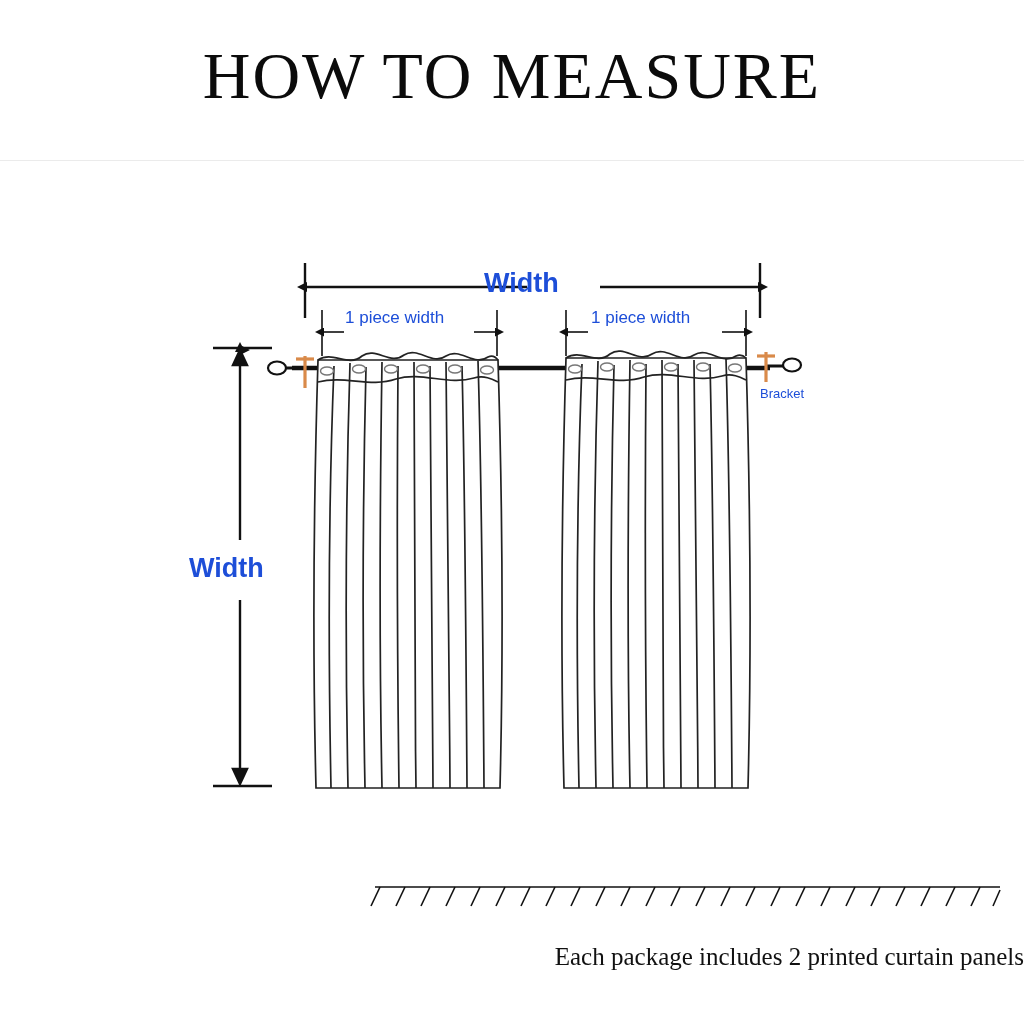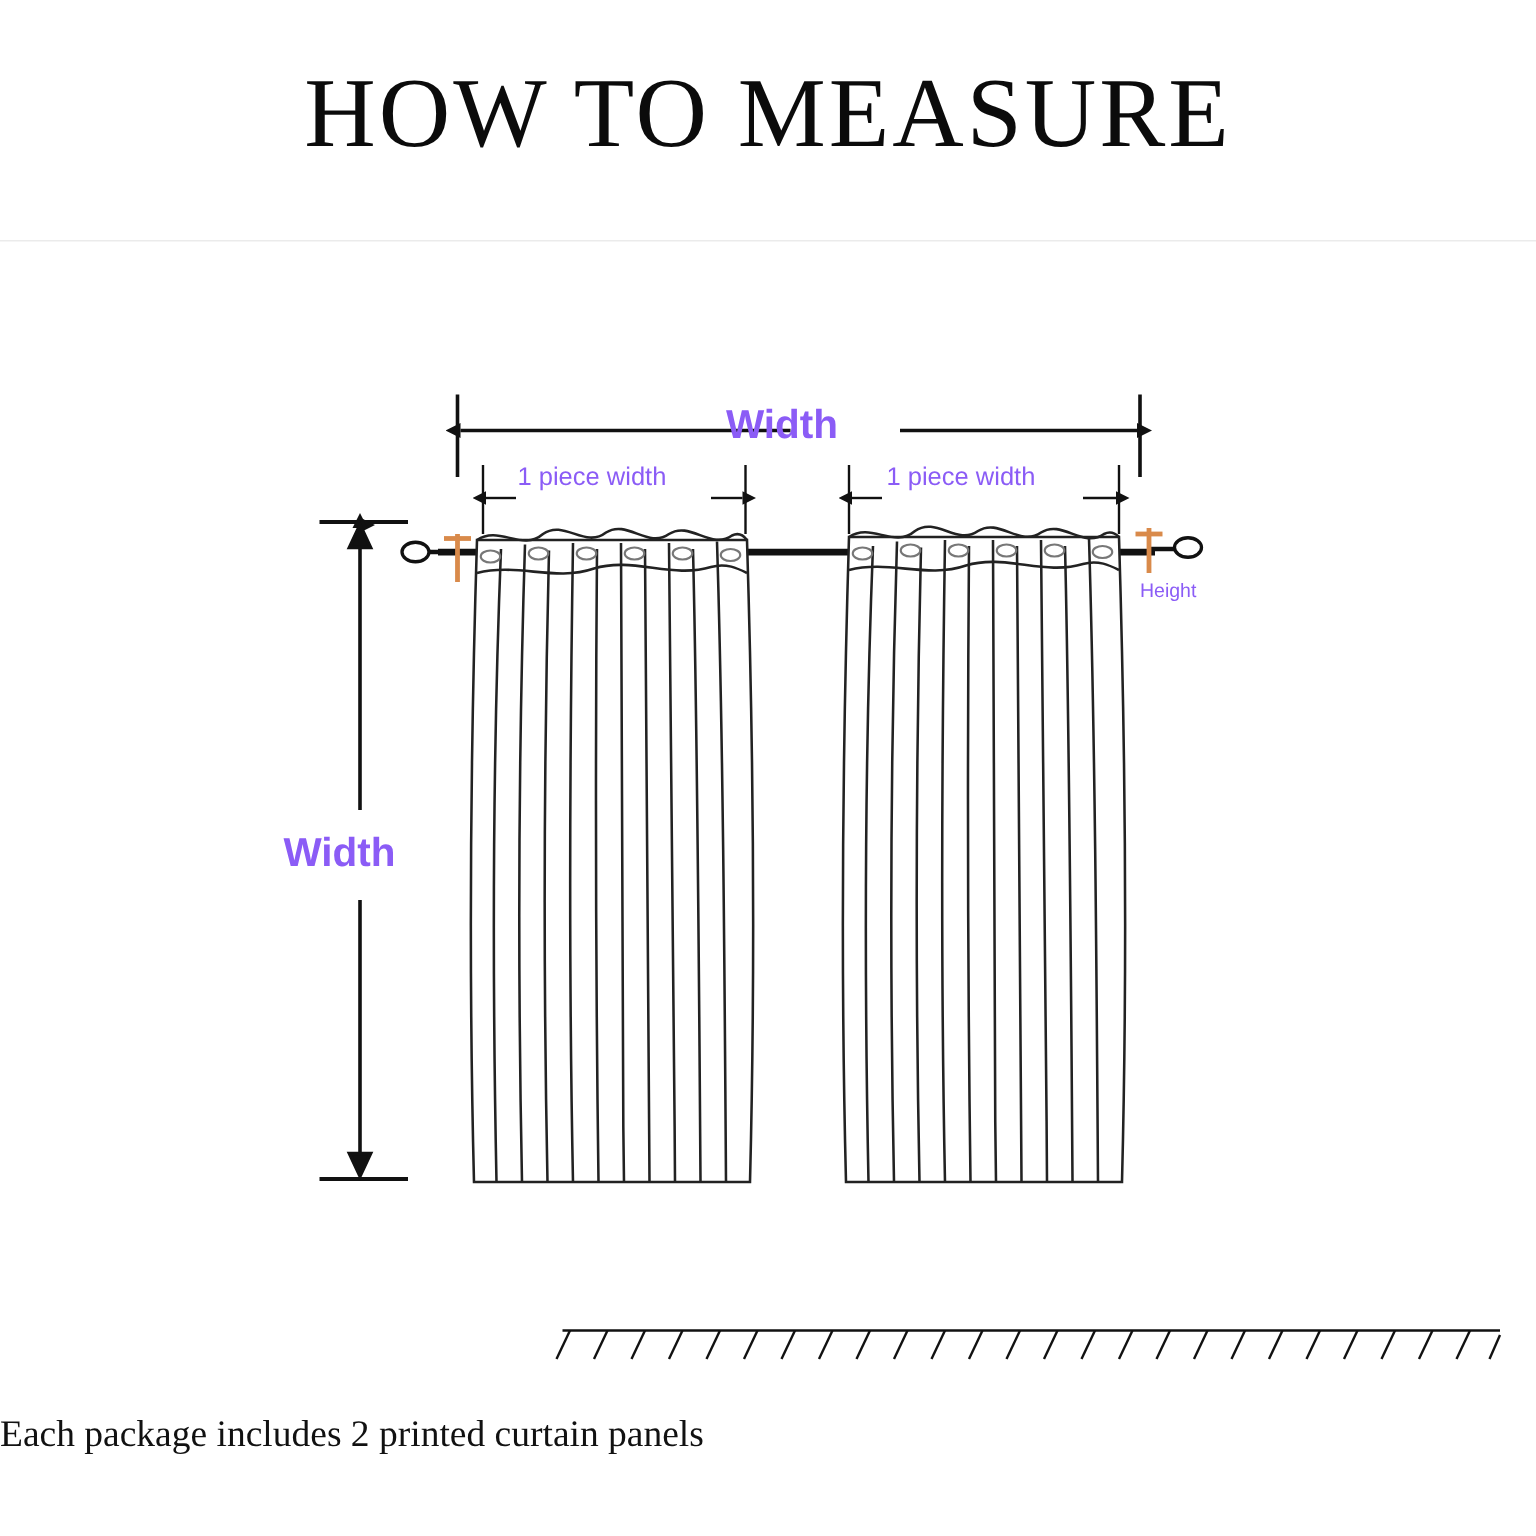--- a/index.html
+++ b/index.html
@@ -48,21 +48,21 @@
     width: 1024px;
     height: 864px;
   }
   .diagram svg {
     display: block;
   }
 
   
   .lbl {
     position: absolute;
-    color: #8b5cf6;
+    color: #1d4ed8;
     white-space: nowrap;
   }
   .lbl-width {
     font-size: 27px;
     font-weight: 700;
     left: 484px;
     top: 108px;
   }
   .lbl-height {
     font-size: 27px;
@@ -83,21 +83,21 @@
   .lbl-bracket {
     font-size: 13px;
     left: 760px;
     top: 226px;
   }
   .caption {
     position: absolute;
     left: 0;
     top: 783px;
     width: 1024px;
-    text-align: left;
+    text-align: right;
     font-family: "Liberation Serif", serif;
     font-size: 25px;
     color: #111111;
     white-space: nowrap;
   }
 </style>
 </head>
 <body>
 
 <div id="page">
@@ -266,18 +266,18 @@
         <line x1="955" y1="727" x2="946" y2="746"></line>
         <line x1="980" y1="727" x2="971" y2="746"></line>
         <line x1="1000" y1="730" x2="993" y2="746"></line>
       </g>
     </svg>
 
     <div class="lbl lbl-width">Width</div>
     <div class="lbl lbl-height">Width</div>
     <div class="lbl lbl-piece-1">1 piece width</div>
     <div class="lbl lbl-piece-2">1 piece width</div>
-    <div class="lbl lbl-bracket">Height</div>
+    <div class="lbl lbl-bracket">Bracket</div>
 
     <div class="caption">Each package includes 2 printed curtain panels</div>
   </div>
 
 </div>
 
 </body></html>

